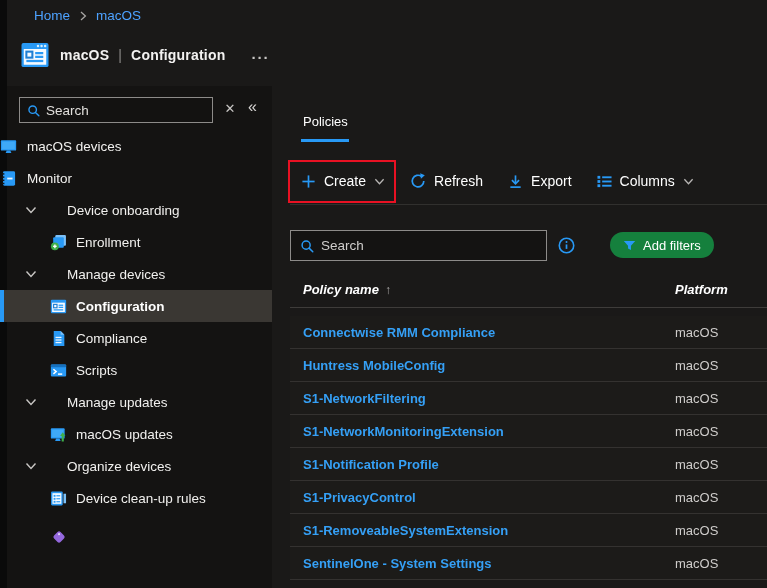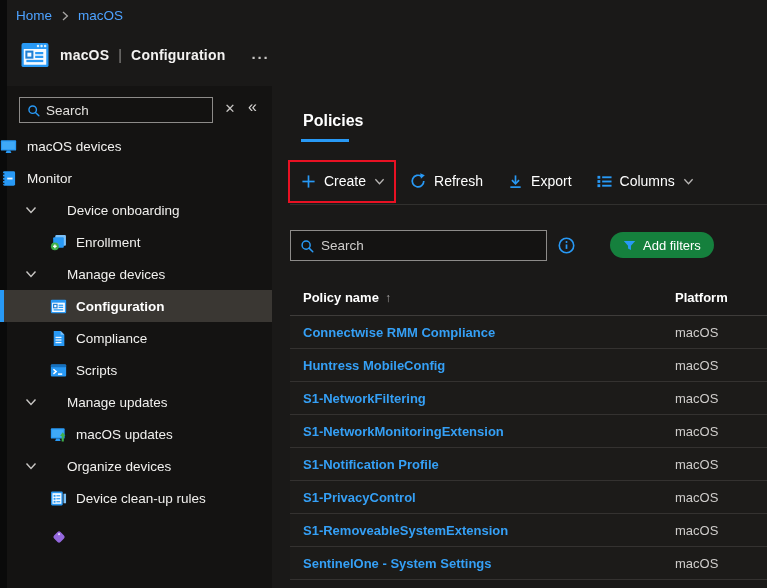--- a/index.html
+++ b/index.html
@@ -6,21 +6,21 @@
   html,body { background:#000; }
   .page{
     position:relative; width:767px; height:588px; overflow:hidden;
     background:#1a1918; font-family:"Liberation Sans", sans-serif;
     color:#f3f2f1; -webkit-font-smoothing:antialiased;
   }
   .left-strip{ position:absolute; left:0; top:0; width:7px; height:588px; background:#0a0a0a; }
   .sidebar-bg{ position:absolute; left:7px; top:86px; width:265px; height:502px; background:#141312; }
 
   
-  .breadcrumb{ position:absolute; left:16px; top:8px; display:flex; align-items:center; gap:8px; font-size:13.5px; }
+  .breadcrumb{ position:absolute; left:34px; top:8px; display:flex; align-items:center; gap:8px; font-size:13.5px; }
   .crumb{ color:#4da2ff; text-decoration:none; cursor:pointer; }
   .crumb-sep{ display:flex; align-items:center; }
 
   
   .title-row{ position:absolute; left:20px; top:40px; display:flex; align-items:center; }
   .title-icon{ width:30px; height:30px; display:flex; }
   .page-title{ margin-left:10px; font-size:14px; font-weight:700; letter-spacing:0.2px; white-space:nowrap; }
   .t-sep{ color:#8a8886; font-weight:400; margin:0 9px; }
   .title-more{ margin-left:26px; color:#c8c6c4; font-size:15px; font-weight:700; letter-spacing:1px; cursor:pointer; line-height:1; padding-top:4px;}
 
@@ -42,21 +42,21 @@
   .row.tall{ height:44px; }
   .row .ic{ width:17px; height:17px; display:flex; flex:0 0 17px; }
   .row .chev{ width:12px; height:12px; display:flex; flex:0 0 12px; }
   .row.selected{ background:#3a3733; }
   .row.selected .lbl{ font-weight:700; color:#fff; }
   .row.selected::before{ content:""; position:absolute; left:0; top:0; bottom:0; width:4px; background:#2899f5; }
   .lbl.wrap{ max-width:150px; line-height:1.25; }
 
   
   .tab{ position:absolute; left:303px; top:112px; cursor:pointer; }
-  .tab-label{ font-size:16px; font-weight:700; color:#fff; }
+  .tab-label{ font-size:13px; font-weight:400; color:#fff; }
   .tab-underline{ position:absolute; left:-2px; top:27px; width:48px; height:3px; background:#2899f5; }
 
   .toolbar{ position:absolute; left:301px; top:166px; height:30px; display:flex; align-items:center; gap:25px; }
   .tb-btn{ display:flex; align-items:center; gap:8px; background:none; border:none; color:#fff;
     font-size:14px; font-family:inherit; cursor:pointer; padding:0; }
   .tb-ic{ display:flex; }
   .red-annotation{ position:absolute; left:288px; top:160px; width:108px; height:43px;
     border:2px solid #e81123; pointer-events:none; z-index:5; }
   .toolbar-divider{ position:absolute; left:290px; top:204px; width:477px; height:1px; background:#31302e; }
 
@@ -65,21 +65,21 @@
     border:1px solid #8d8b89; background:#141312; display:flex; align-items:center; padding-left:9px; gap:7px; }
   .filter-search input{ flex:1; min-width:0; background:transparent; border:none; outline:none;
     color:#d8d6d4; font-size:13.5px; font-family:inherit; }
   .filter-search input::placeholder{ color:#cfcdcb; opacity:1; }
   .info-ic{ position:absolute; left:558px; top:237px; width:17px; height:17px; display:flex; cursor:pointer; }
   .pill{ position:absolute; left:610px; top:232px; height:26px; border-radius:13px; background:#15803d;
     border:none; display:flex; align-items:center; gap:7px; padding:0 13px; color:#fff;
     font-size:13px; font-family:inherit; cursor:pointer; }
 
   
-  .thead{ position:absolute; left:290px; top:282px; width:477px; height:34px; }
+  .thead{ position:absolute; left:290px; top:274px; width:477px; height:34px;font-style:italic; }
   .th-name{ position:absolute; left:13px; top:8px; font-size:13px; font-weight:700; color:#fff; cursor:pointer; }
   .sort-arrow{ color:#a8a6a4; font-weight:400; margin-left:6px; font-size:12px; }
   .th-platform{ position:absolute; left:385px; top:8px; font-size:13px; font-weight:700; color:#fff; cursor:pointer; }
   .thead-divider{ position:absolute; left:0; top:33px; width:477px; height:1px; background:#3e3c3a; }
   .tbody{ position:absolute; left:290px; top:316px; width:477px; }
   .trow{ position:relative; height:33px; border-bottom:1px solid #343230; background:#1c1b19; cursor:pointer; }
   .pname{ position:absolute; left:13px; top:9px; font-size:13px; font-weight:700; color:#35a0f6; text-decoration:none; cursor:pointer; white-space:nowrap; }
   .pplat{ position:absolute; left:385px; top:9px; font-size:13px; color:#cfcdcb; }
 </style>
 </head>

